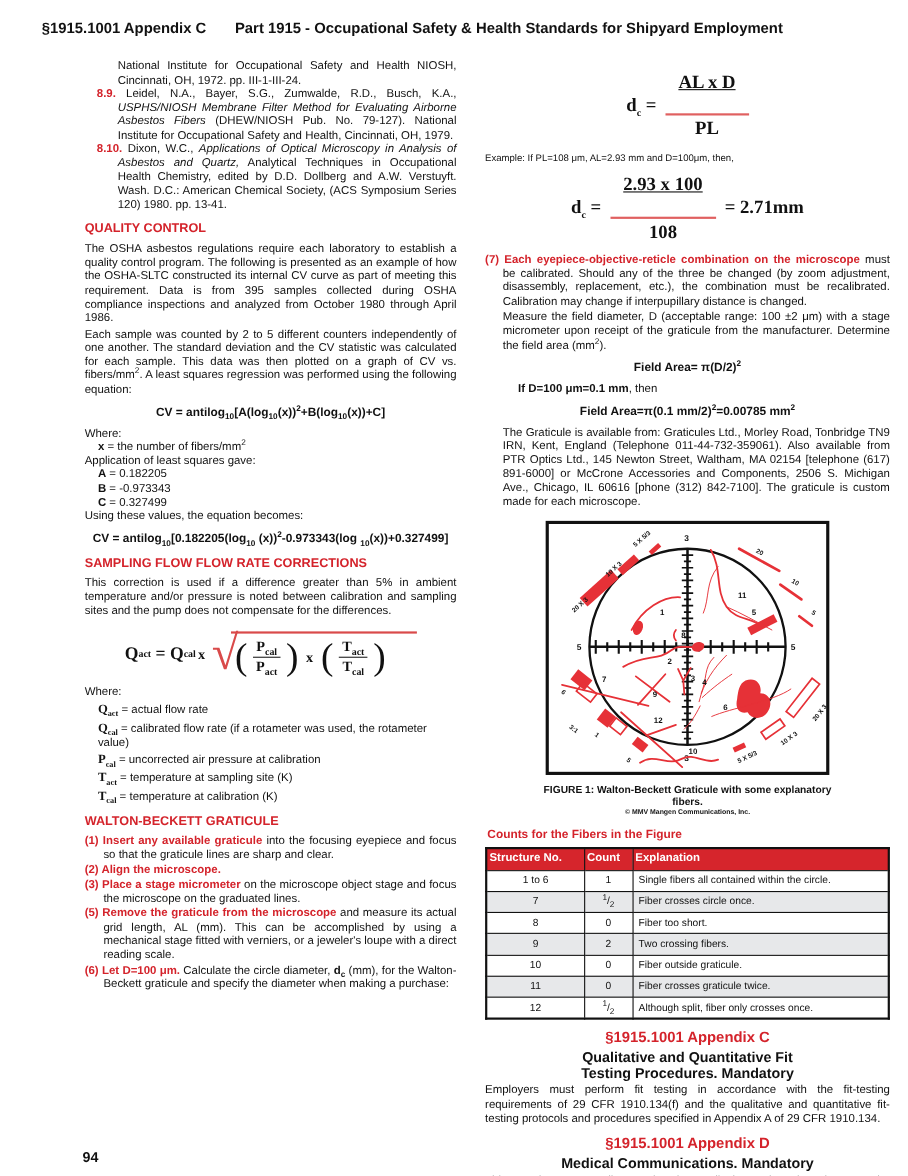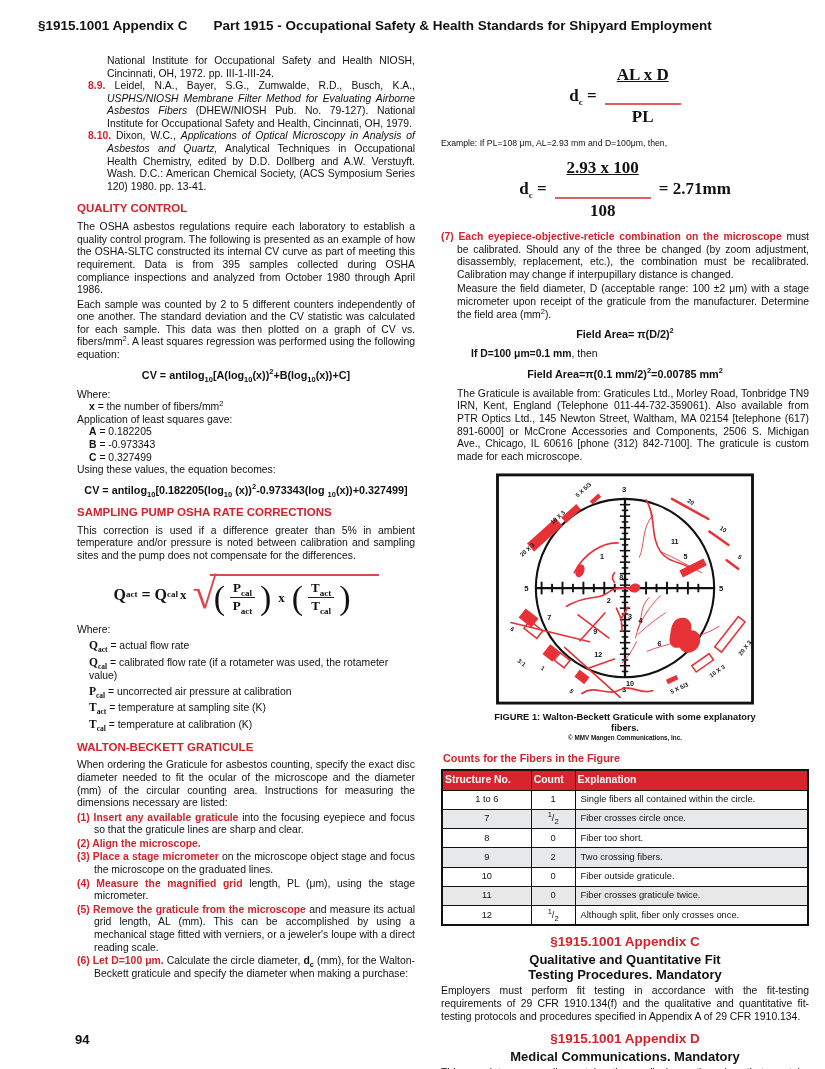--- a/index.html
+++ b/index.html
@@ -56,21 +56,21 @@
   .tbl-title{font-size:10.8px;margin:10px 0 4px 2px;text-align:left;}
   table.counts{border-collapse:collapse;width:368px;border:2.5px solid #111;font-size:9.3px;}
   table.counts th{background:#d6252c;color:#fff;font-size:10.4px;font-weight:bold;
       border:1px solid #111;padding:3px 2px;}
   table.counts td{border:1px solid #111;padding:3.5px 5px;background:#fff;}
   table.counts tr.alt td{background:#e7e8ea;}
   table.counts td.c{text-align:center;}
   .apphead{text-align:center;font-size:13.5px;font-weight:bold;margin:8px 0 2px 0;}
   .appsub{text-align:center;font-size:13px;font-weight:bold;line-height:1.15;}
   .appsub.gap{margin-bottom:3px;}
-  .pageno{position:absolute;left:75px;bottom:22px;font-size:13px;font-weight:bold;}
+  .pageno{position:absolute;left:75px;bottom:10px;font-size:13px;font-weight:bold;}
   
   .fib{stroke:#e63137;fill:none;stroke-width:1.7;stroke-linecap:round;}
   .fibthin{stroke:#e63137;fill:none;stroke-width:0.9;stroke-linecap:round;}
   .fibfill{fill:#e63137;stroke:none;}
   .barline{stroke:#e63137;stroke-width:2.6;stroke-linecap:round;}
   .barout{fill:none;stroke:#e63137;stroke-width:1.6;}
   .flbl{font:bold 7.5px "Liberation Sans",sans-serif;fill:#111;}
   .blbl{font:bold 6.2px "Liberation Sans",sans-serif;fill:#111;}
   .axlbl{font:bold 8px "Liberation Sans",sans-serif;fill:#111;}
 </style>
@@ -99,21 +99,21 @@
       <div class="eqc">CV = antilog<sub>10</sub>[A(log<sub>10</sub>(x))<sup>2</sup>+B(log<sub>10</sub>(x))+C]</div>
       <div class="plain">Where:</div>
       <div class="ind"><b>x</b> = the number of fibers/mm<sup>2</sup></div>
       <div class="plain">Application of least squares gave:</div>
       <div class="ind"><b>A</b> = 0.182205</div>
       <div class="ind"><b>B</b> = -0.973343</div>
       <div class="ind"><b>C</b> = 0.327499</div>
       <div class="plain">Using these values, the equation becomes:</div>
       <div class="eqc">CV = antilog<sub>10</sub>[0.182205(log<sub>10</sub> (x))<sup>2</sup>-0.973343(log <sub>10</sub>(x))+0.327499]</div>
 
-      <h2 class="r">SAMPLING PUMP OSHA RATE CORRECTIONS</h2>
+      <h2 class="r">SAMPLING FLOW FLOW RATE CORRECTIONS</h2>
       <p>This correction is used if a difference greater than 5% in ambient temperature and/or pressure is noted between calibration and sampling sites and the pump does not compensate for the differences.</p>
 
       <div class="floweq">
         <span>Q</span><sub>act</sub>&nbsp;
         <span>=</span>&nbsp;
         <span>Q</span><sub>cal</sub>
         <span class="mulx">x</span>
         <span class="rad">√</span><span class="radc">
           <span class="paren">(</span>
           <span class="fr">
@@ -134,26 +134,24 @@
       <div class="plain">Where:</div>
       <div class="defs">
           <div class=""><b>Q<sub>act</sub></b> = actual flow rate</div>
           <div class=""><b>Q<sub>cal</sub></b> = calibrated flow rate (if a rotameter was used, the rotameter value)</div>
           <div class=""><b>P<sub>cal</sub></b> = uncorrected air pressure at calibration</div>
           <div class=""><b>T<sub>act</sub></b> = temperature at sampling site (K)</div>
           <div class=""><b>T<sub>cal</sub></b> = temperature at calibration (K)</div>
         </div>
 
       <h2 class="r">WALTON-BECKETT GRATICULE</h2>
-      <p>When ordering the Graticule for asbestos counting, specify the exact disc diameter needed to fit the ocular of the microscope and the diameter (mm) of the circular counting area. Instructions for measuring the dimensions necessary are listed:</p>
       <div class="steps">
           <div class=""><b class="r">(1) Insert any available graticule</b> into the focusing eyepiece and focus so that the graticule lines are sharp and clear.</div>
           <div class=""><b class="r">(2) Align the microscope.</b></div>
           <div class=""><b class="r">(3) Place a stage micrometer</b> on the microscope object stage and focus the microscope on the graduated lines.</div>
-          <div class=""><b class="r">(4) Measure the magnified grid</b> length, PL (μm), using the stage micrometer.</div>
           <div class=""><b class="r">(5) Remove the graticule from the microscope</b> and measure its actual grid length, AL (mm). This can be accomplished by using a mechanical stage fitted with verniers, or a jeweler's loupe with a direct reading scale.</div>
           <div class=""><b class="r">(6) Let D=100 μm.</b> Calculate the circle diameter, <b>d<sub>c</sub></b> (mm), for the Walton-Beckett graticule and specify the diameter when making a purchase:</div>
         </div>
     </div>
 
     <div class="col right">
 
       <div class="dceq">
         <span><span>d</span><sub>c</sub> <span>=</span></span>
         <span class="frac2">

